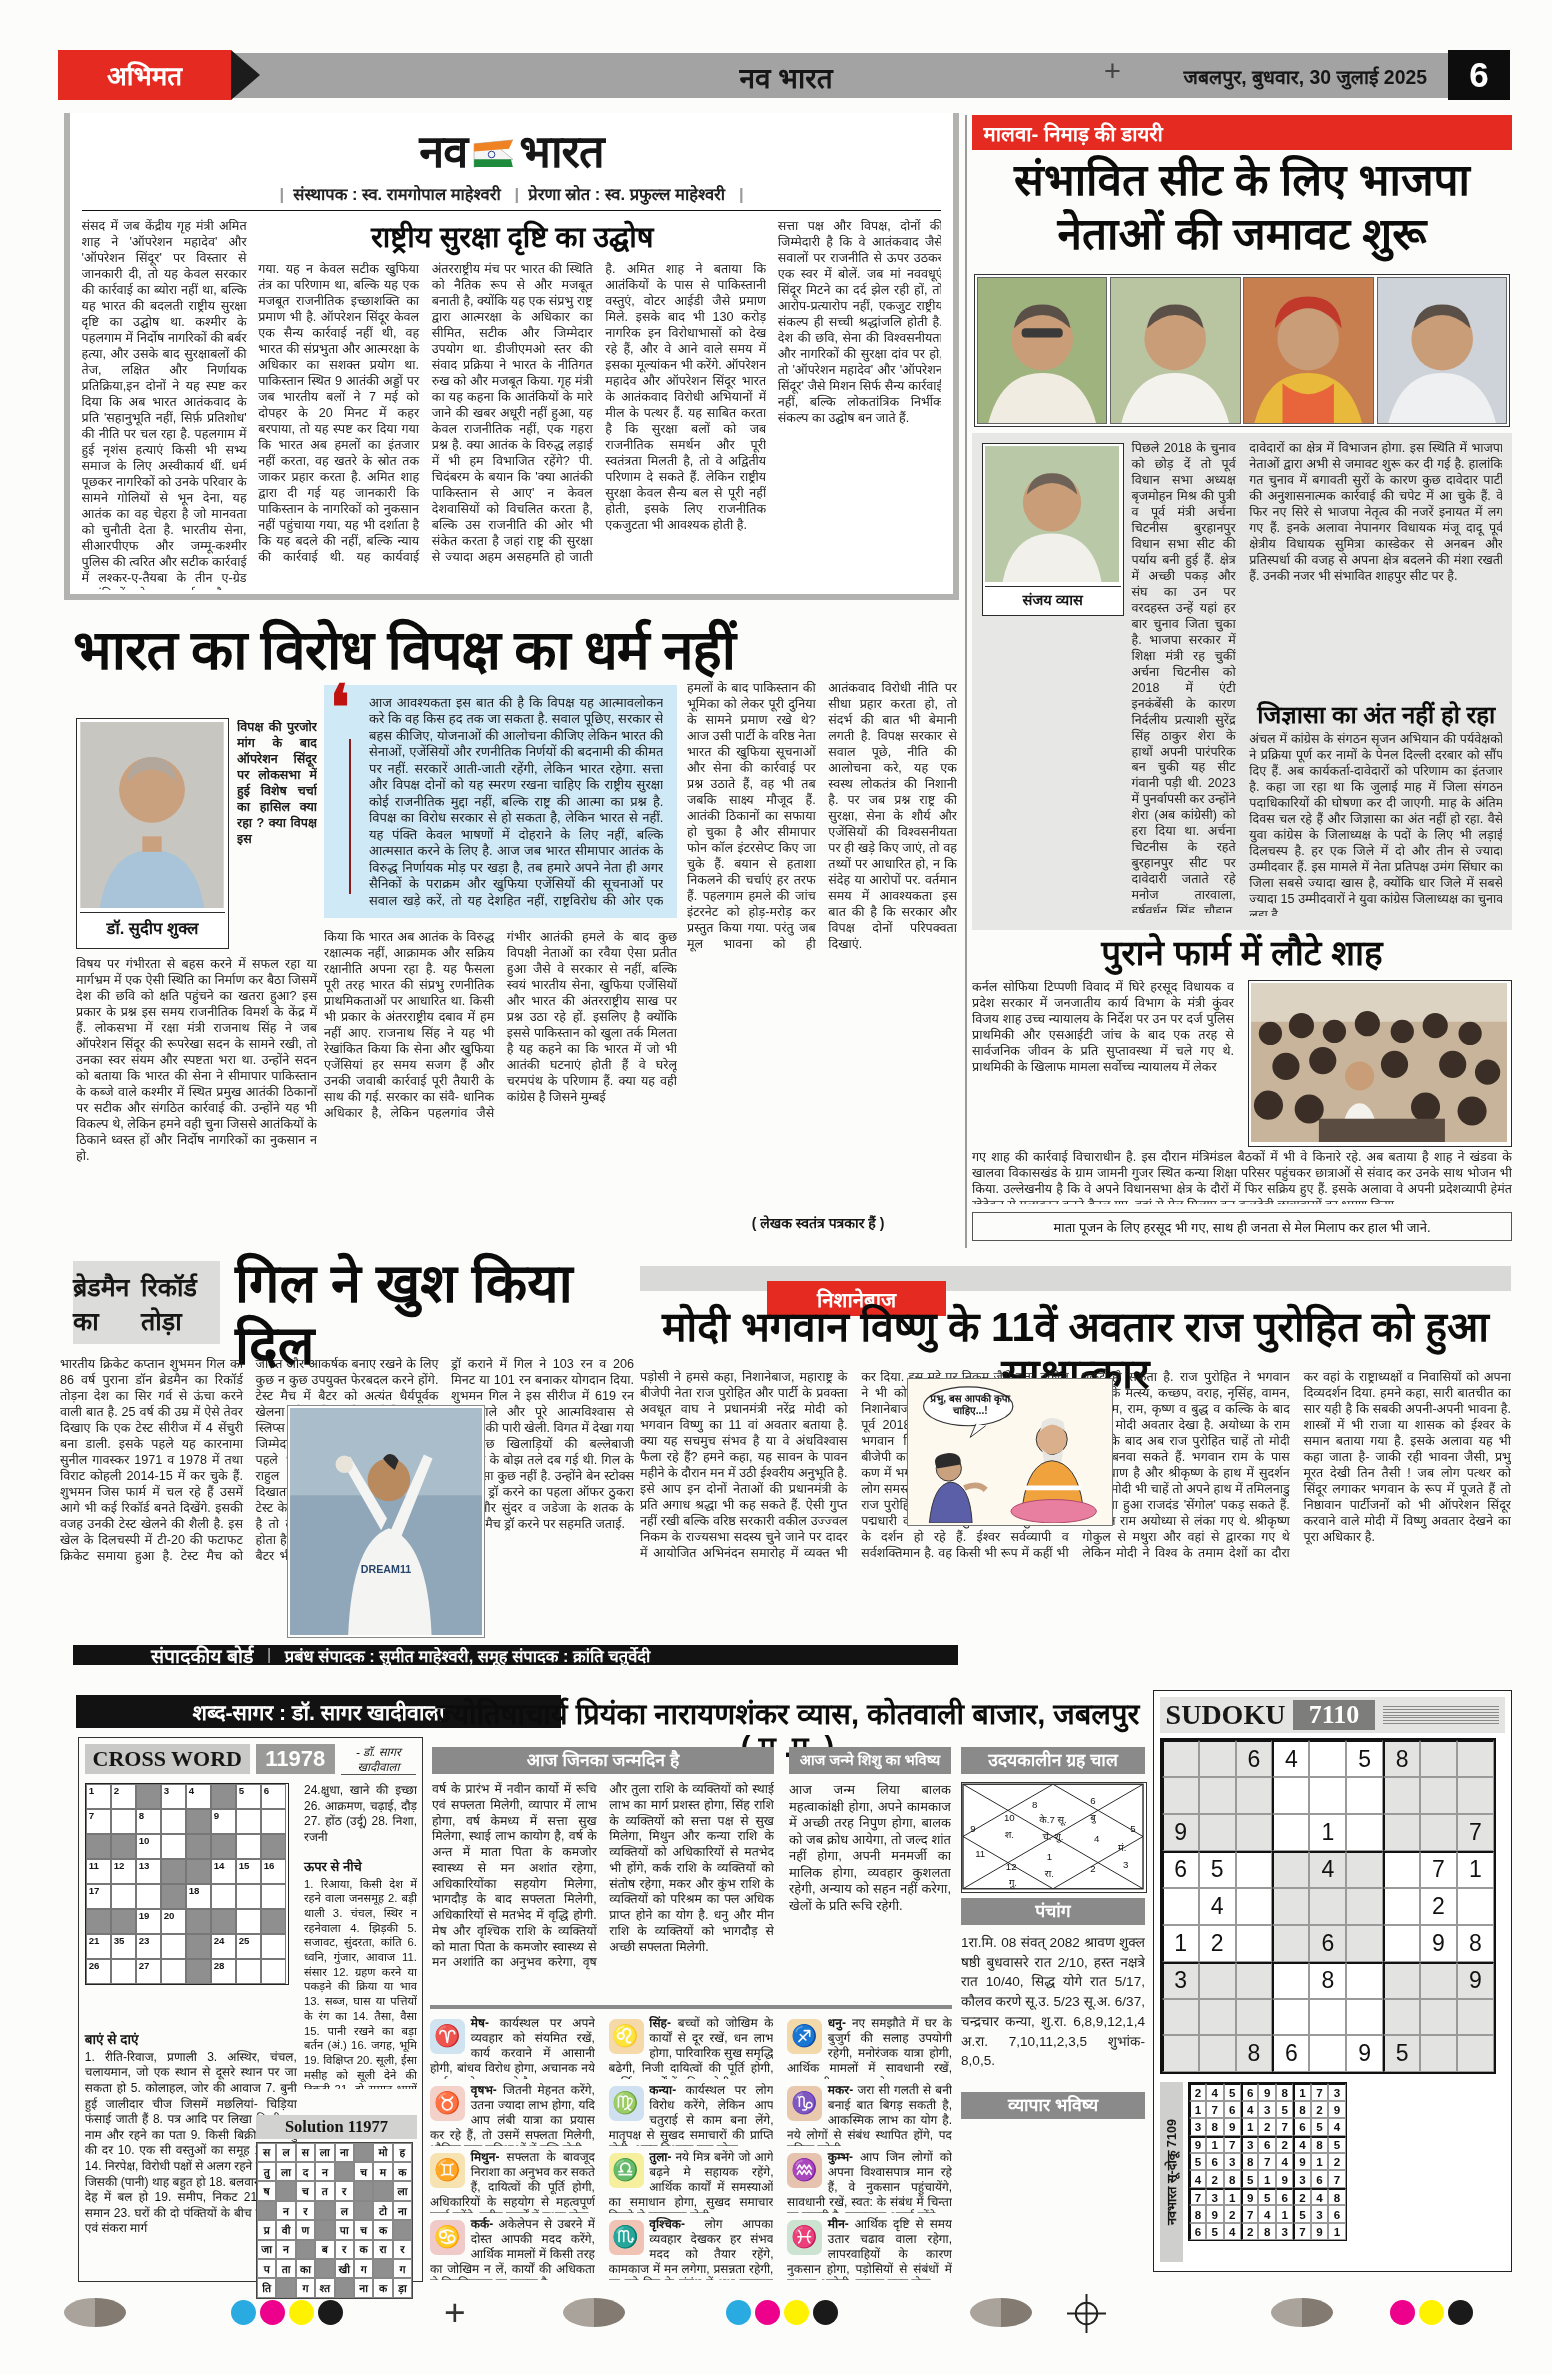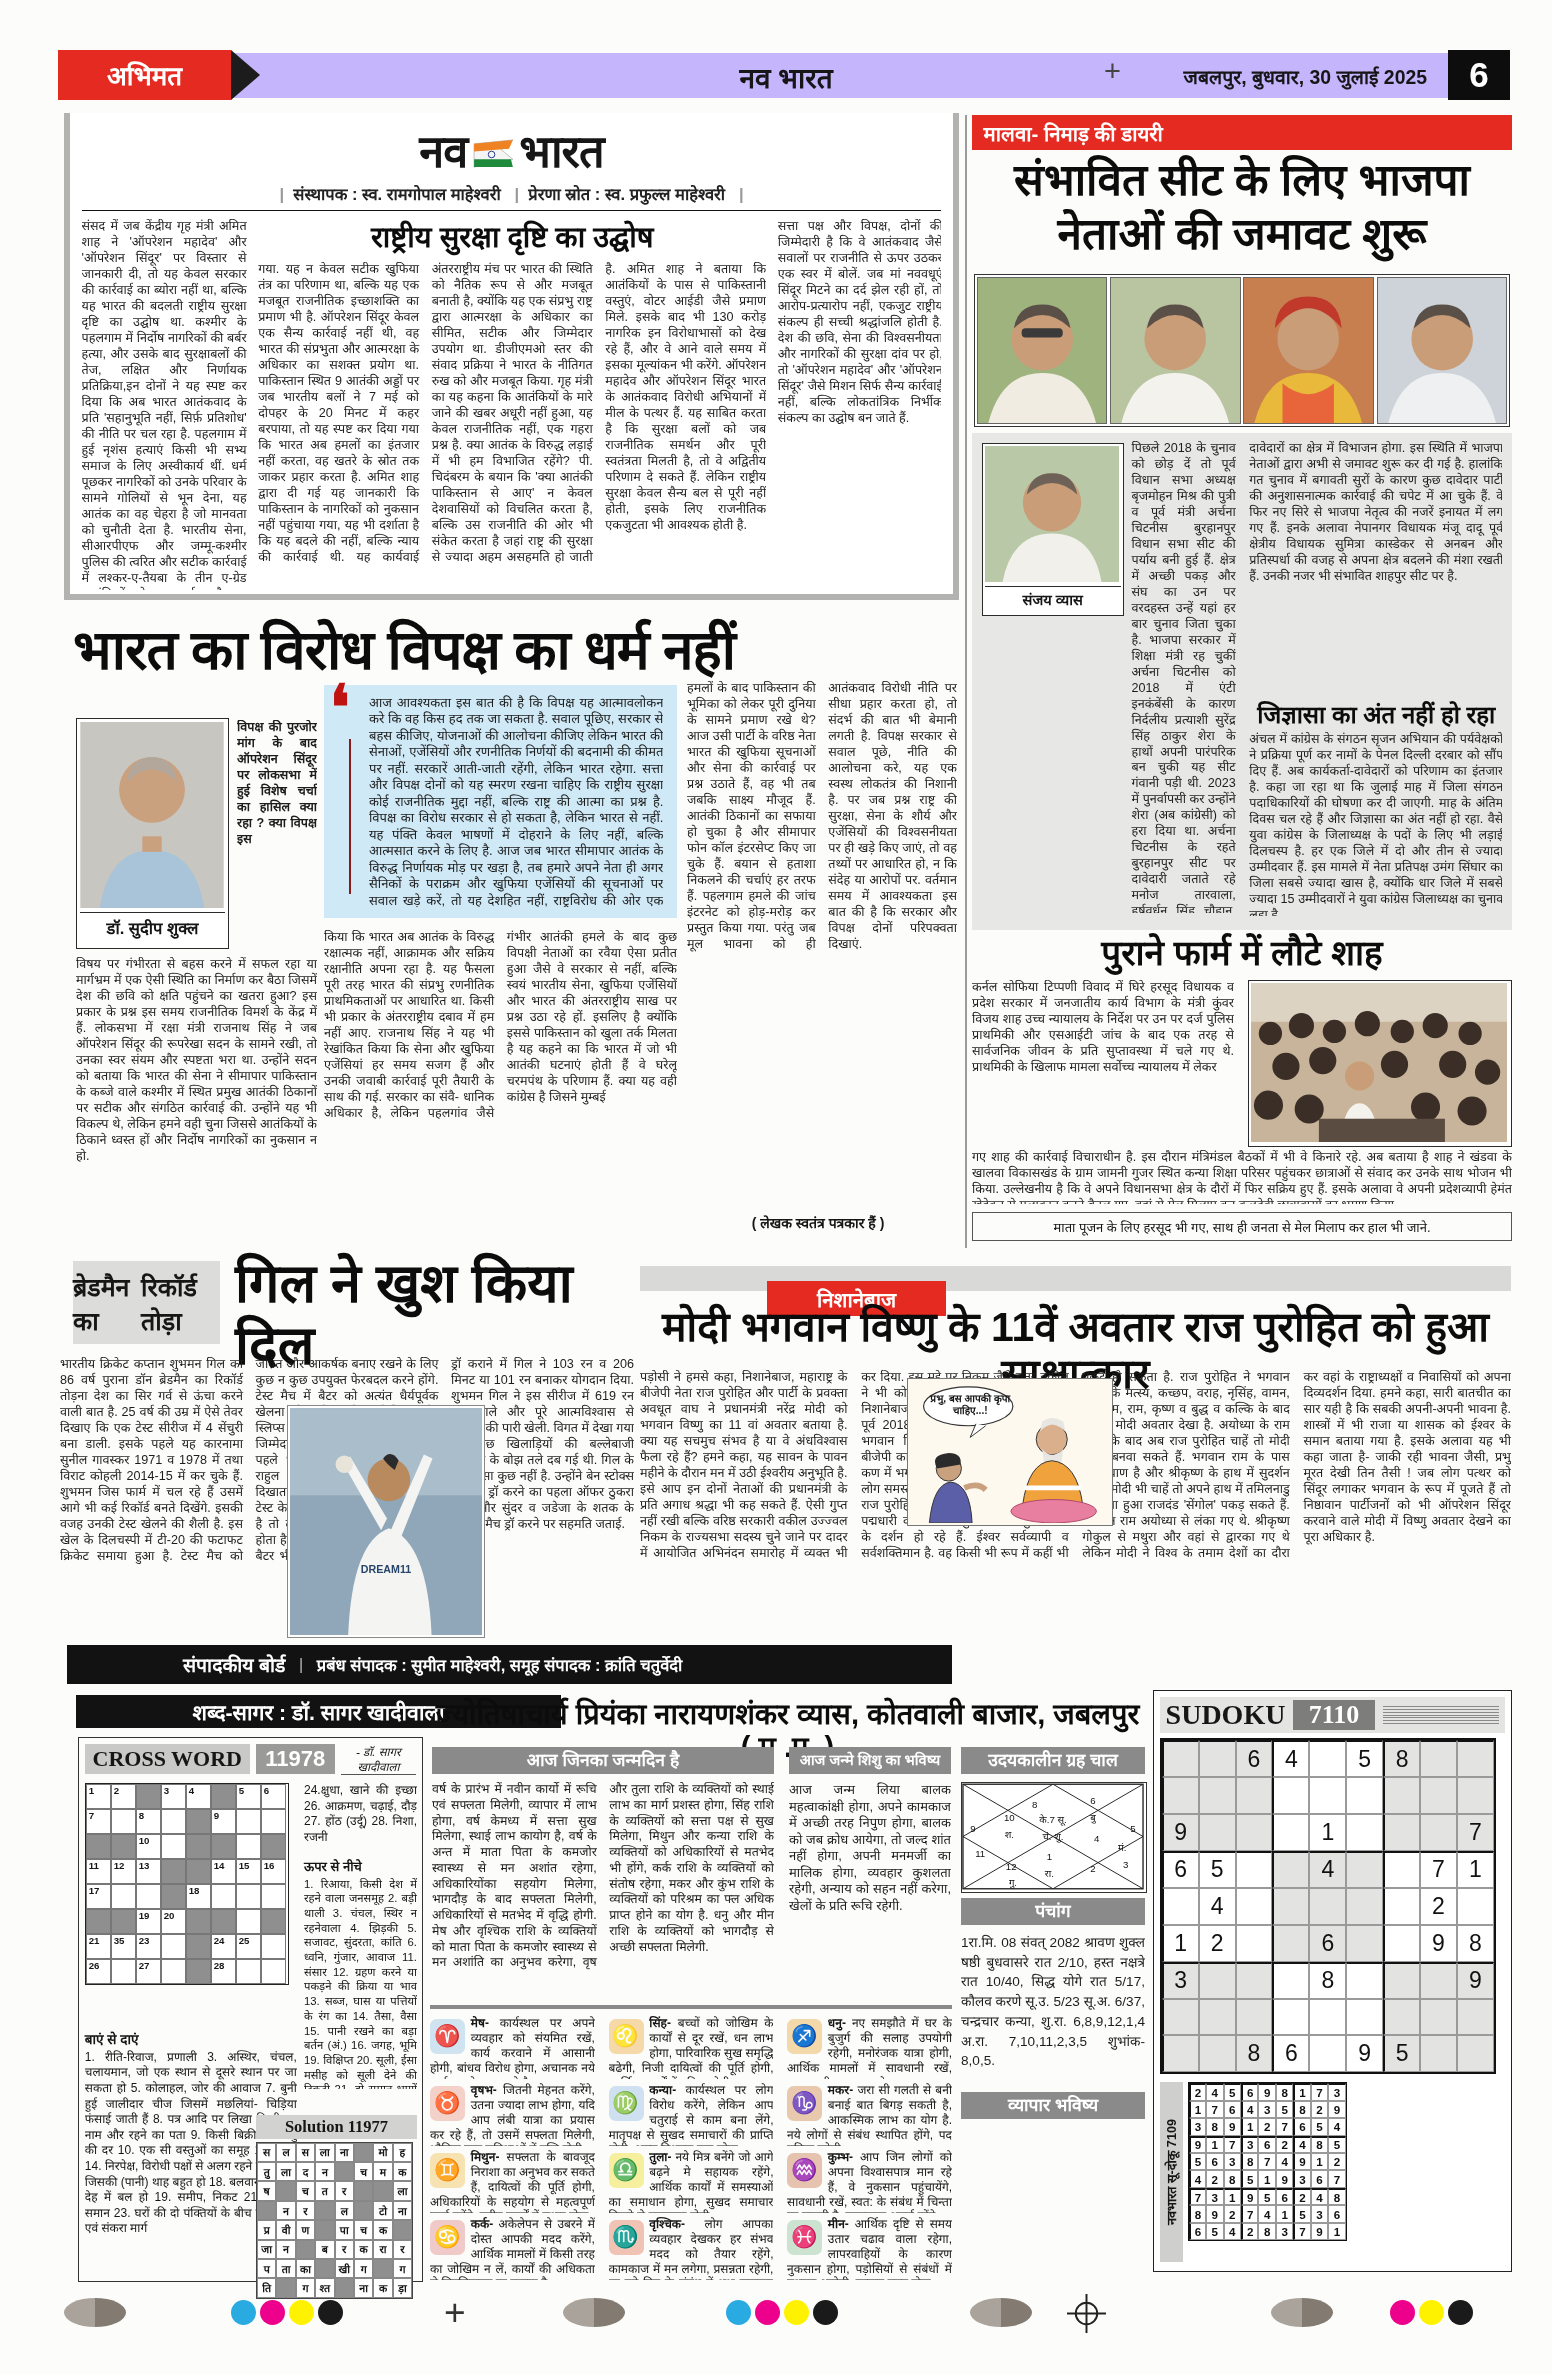--- a/index.html
+++ b/index.html
@@ -39,21 +39,21 @@
   .kbar{height:27px;line-height:27px;font-size:17.5px;}
   .markdot{width:25px;height:25px;border-radius:50%;display:inline-block;margin-right:3.9px;}
   .ellip{width:62px;height:29px;border-radius:50%;display:inline-block;
          background:linear-gradient(90deg,#aaa39b 50%,#837b72 50%);}
 </style>
 </head>
 <body>
 
 <div id="page">
 
-  <div class="abs" style="left:58px;top:53px;width:1452px;height:45px;background:#c4b5fd;">
+  <div class="abs" style="left:58px;top:53px;width:1452px;height:45px;background:#a3a3a3;">
     <div class="abs red" style="left:0;top:-2.9px;width:173px;height:50px;display:flex;align-items:center;justify-content:center;">
       <span style="font-size:26px;font-weight:800;">अभिमत</span>
     </div>
     <div class="abs" style="left:173px;top:-2.9px;width:0;height:0;border-top:25px solid transparent;border-bottom:25px solid transparent;border-left:29px solid #1c1c1c;"></div>
     <div class="abs" style="left:602px;top:4.9px;width:252px;text-align:center;font-size:28px;font-weight:800;">नव भारत</div>
     <div class="abs" style="left:1046px;top:1.9px;font-size:29px;color:#444;font-weight:300;">+</div>
     <div class="abs" style="right:83px;top:9.7px;font-size:19.4px;font-weight:700;">जबलपुर, बुधवार, 30 जुलाई 2025</div>
     <div class="abs" style="right:0;top:-2.9px;width:62px;height:50px;background:#0d0d0d;color:#fff;display:flex;align-items:center;justify-content:center;font-size:35px;font-weight:800;">6</div>
   </div>
 
@@ -242,21 +242,21 @@
       <circle cx="148" cy="62" r="16" fill="#d9b08b" stroke="#333"></circle>
       <path d="M136 54 q12 -14 26 0 l-2 -10 q-12 -8 -22 0 Z" fill="#e8e6e2"></path>
       <path d="M138 72 q10 12 22 0 l-2 14 q-9 6 -18 0 Z" fill="#e8e6e2"></path>
       <path d="M118 130 q6 -44 30 -46 q26 2 32 46 Z" fill="#f0a23c" stroke="#333"></path>
       <path d="M120 112 h58" stroke="#fff" stroke-width="5"></path>
       <ellipse cx="150" cy="136" rx="44" ry="12" fill="#e87fa0" stroke="#b0476b"></ellipse>
     </svg>
     <div class="abs" style="left:21.3px;top:13.6px;width:82px;text-align:center;font-size:10.2px;font-weight:700;line-height:1.2;">प्रभु, बस आपकी कृपा चाहिए...!</div>
   </div>
 
-  <div class="abs bar-dark" style="left:67px;top:1645px;width:885px;height:39px;display:flex;align-items:center;gap:13.6px;padding-left:116px;box-sizing:border-box;">
+  <div class="abs bar-dark" style="left:73px;top:1645px;width:885px;height:20px;display:flex;align-items:center;gap:13.6px;padding-left:78px;box-sizing:border-box;">
     <span style="font-size:19.4px;font-weight:800;">संपादकीय बोर्ड</span>
     <span style="color:#bbb;">|</span>
     <span style="font-size:16.5px;font-weight:700;">प्रबंध संपादक : सुमीत माहेश्वरी,  समूह संपादक : क्रांति चतुर्वेदी</span>
   </div>
 
   <div class="abs bar-dark" style="left:76px;top:1695px;width:485px;height:33px;display:flex;align-items:center;justify-content:center;font-size:21.3px;font-weight:800;">शब्द-सागर : डॉ. सागर खादीवाला</div>
 
   <div class="abs" style="left:78px;top:1737px;width:345px;height:545px;border:1.5px solid #333;box-sizing:border-box;padding:5.8px;">
     <div style="display:flex;align-items:center;gap:5.8px;">
       <span style="background:#c9c9c7;font-family:'Liberation Serif',serif;font-weight:800;font-size:22px;padding:1.9px 7.8px;">CROSS WORD</span>

